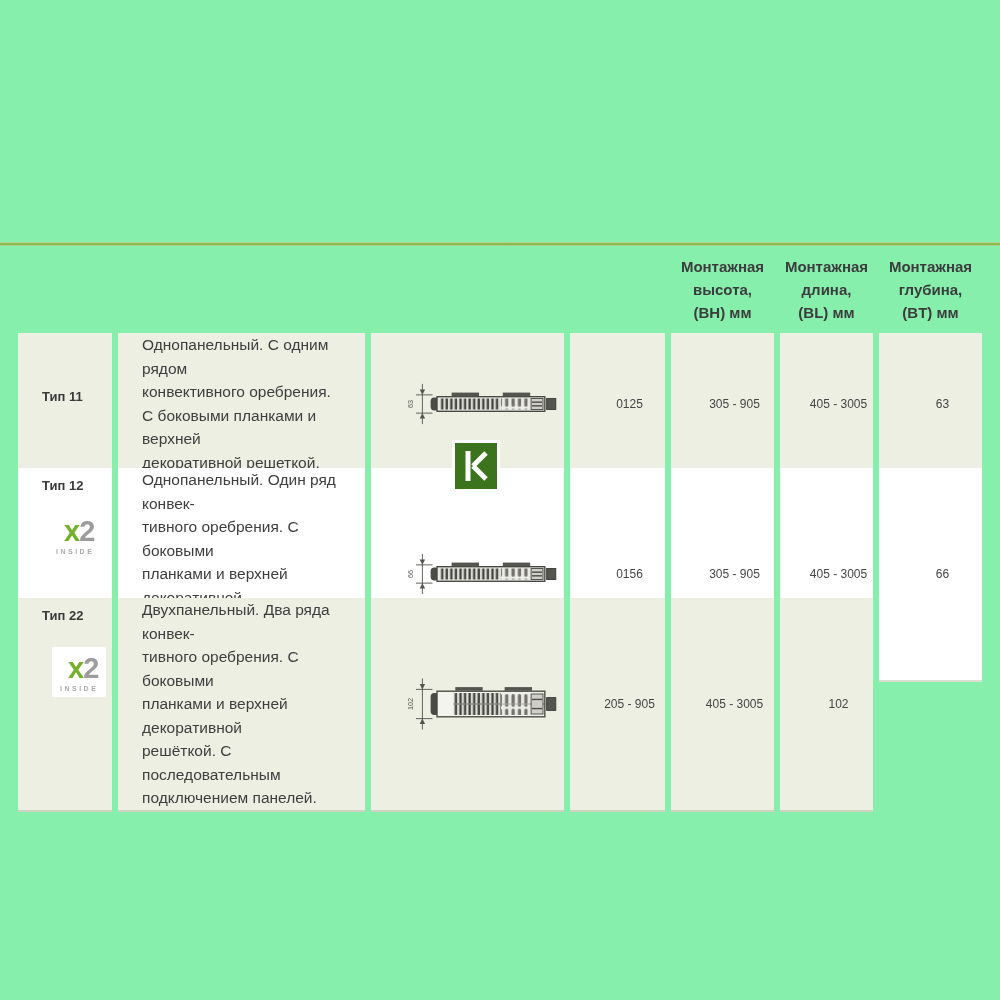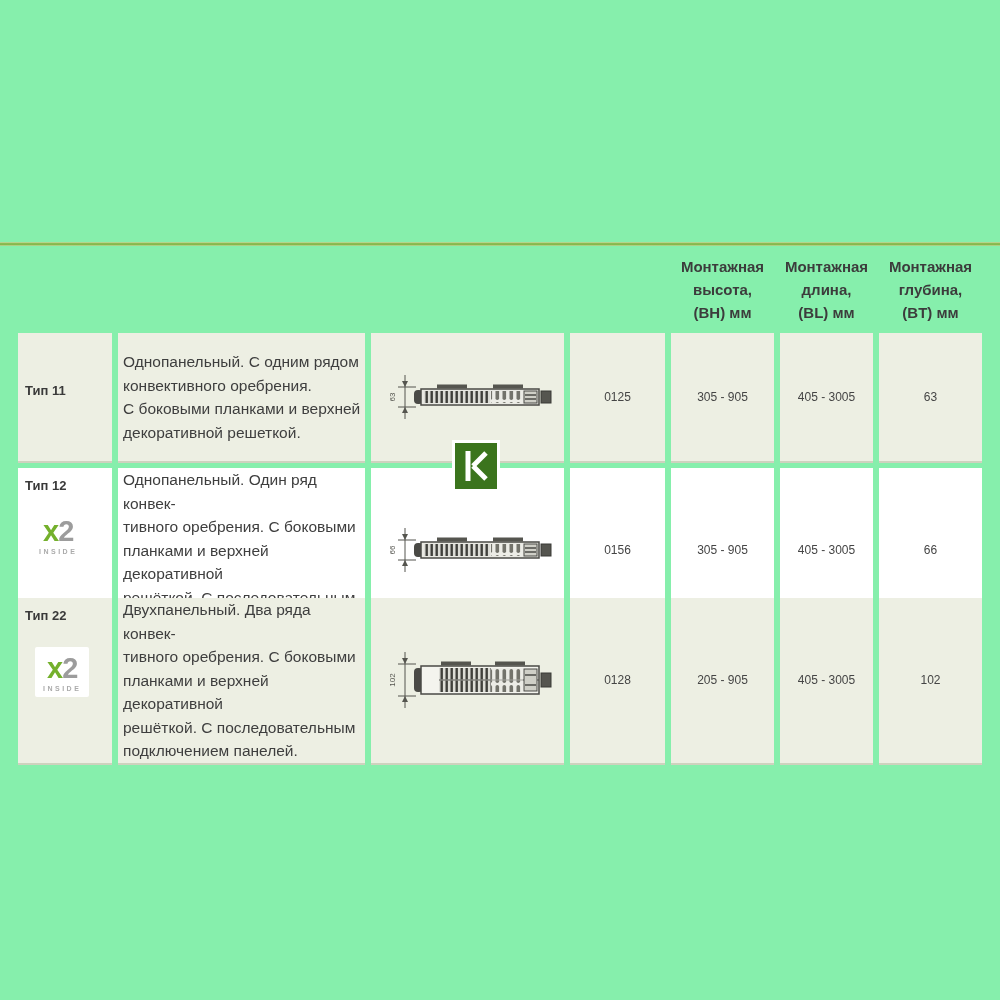--- a/index.html
+++ b/index.html
@@ -10,30 +10,30 @@
     background:linear-gradient(to bottom,#cde2a9,#8cbb53 35%,#85b64c 70%,#cde2a9);}
 
   .spec-table{position:absolute;left:18px;top:250px;width:964px;}
   .grid-row{display:grid;grid-template-columns:94px 247px 193px 95px 103px 93px 103px;column-gap:6px;}
 
   .header-row{height:83px;align-items:start;}
   .header-cell{font-weight:bold;font-size:15px;line-height:23px;color:#3c3c3c;
     text-align:center;white-space:pre-line;padding-top:5px;}
 
   .row{margin-bottom:5px;}
-  .row .cell{height:100%;background:#ffffff;border-bottom:2px solid rgba(125,135,95,0.28);box-sizing:border-box;}
+  .row .cell{height:100%;background:#ffffff;border-bottom:2px solid rgba(125,135,95,0.28);box-sizing:border-box;padding-left:24px;}
   .row.tinted .cell{background:#edefe3;}
   .row.h130{height:130px;}
   .row.h125{height:125px;}
 
   .type-cell{display:flex;flex-direction:column;align-items:flex-start;padding:10px 2px 0 7px;}
   .type-cell.center{justify-content:center;padding-top:0;padding-bottom:14px;}
   .type-label{font-weight:bold;font-size:13px;color:#3a3a3a;}
 
-  .x2-badge{margin:24px 0 0 14px;text-align:center;line-height:1;user-select:none;}
+  .x2-badge{margin:24px 0 0 14px;text-align:right;line-height:1;user-select:none;}
   .x2-badge.boxed{background:#ffffff;padding:7px 8px 5px 8px;border-radius:2px;margin-left:10px;}
   .x2-badge .x2-line{font-weight:bold;font-size:29px;letter-spacing:-1px;}
   .x2-badge .x2-x{color:#74b02c;}
   .x2-badge .x2-two{color:#9c9c9c;}
   .x2-badge .x2-inside{margin-top:2px;font-size:7px;font-weight:bold;letter-spacing:2.5px;color:#ababab;}
 
   .desc-cell{display:flex;align-items:center;padding-left:5px;}
   .desc-text{white-space:pre-line;font-size:15.5px;line-height:23.5px;color:#3e3e3e;}
 
   .drawing-cell{display:flex;align-items:center;justify-content:center;}
@@ -189,21 +189,20 @@
           <rect x="64" y="60.5" width="52" height="11.5" fill="url(#hatchD)"></rect>
           <line x1="64" y1="60" x2="164" y2="60" stroke="#4a4a46" stroke-width="1"></line>
           <rect x="116" y="48" width="32" height="11.5" fill="url(#rings)"></rect>
           <rect x="116" y="60.5" width="32" height="11.5" fill="url(#rings)"></rect>
           <rect x="149" y="49" width="13" height="22" fill="#cfcfc7" stroke="#4a4a46" stroke-width="1"></rect>
           <line x1="150" y1="55" x2="161" y2="55" stroke="#4a4a46" stroke-width="1.5"></line>
           <line x1="150" y1="65" x2="161" y2="65" stroke="#4a4a46" stroke-width="1.5"></line>
           <rect x="166" y="53" width="10" height="14" fill="#55554f" stroke="#3a3a36" stroke-width="1"></rect>
         </svg>
       </div>
-      <div class="cell val-cell">0128</div>
       <div class="cell val-cell">205 - 905</div>
       <div class="cell val-cell">405 - 3005</div>
       <div class="cell val-cell">102</div>
     </div>
 
   </div>
 
   <div class="kermi-logo">
     <svg width="36" height="40" viewBox="0 0 36 40">
       <line x1="10" y1="5" x2="10" y2="35" stroke="#ffffff" stroke-width="5"></line>

